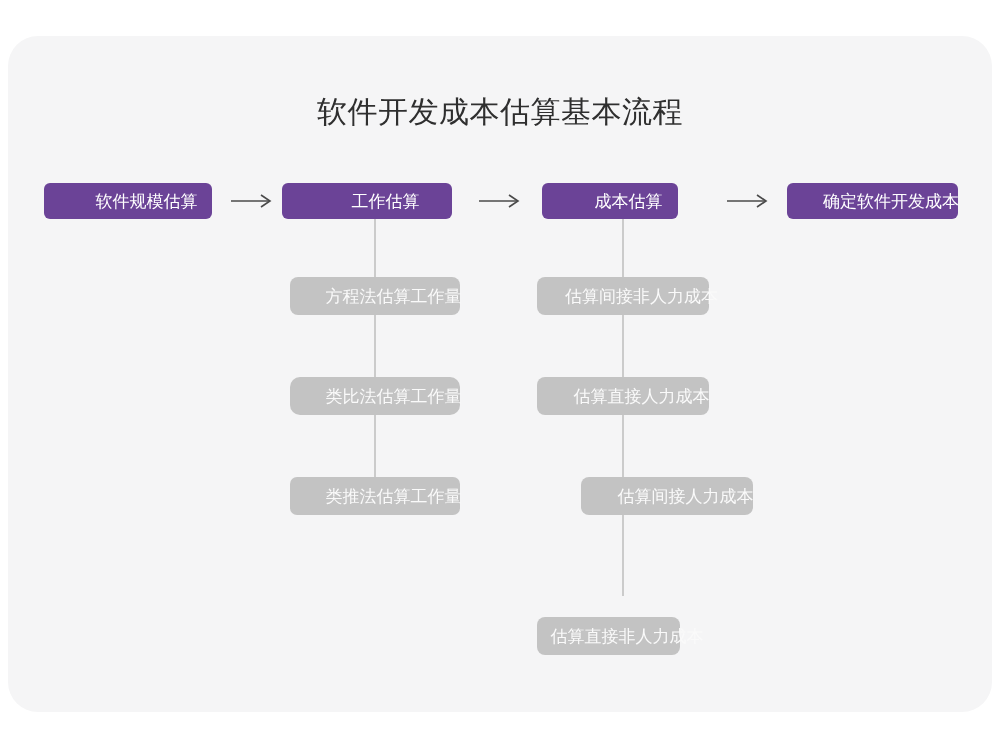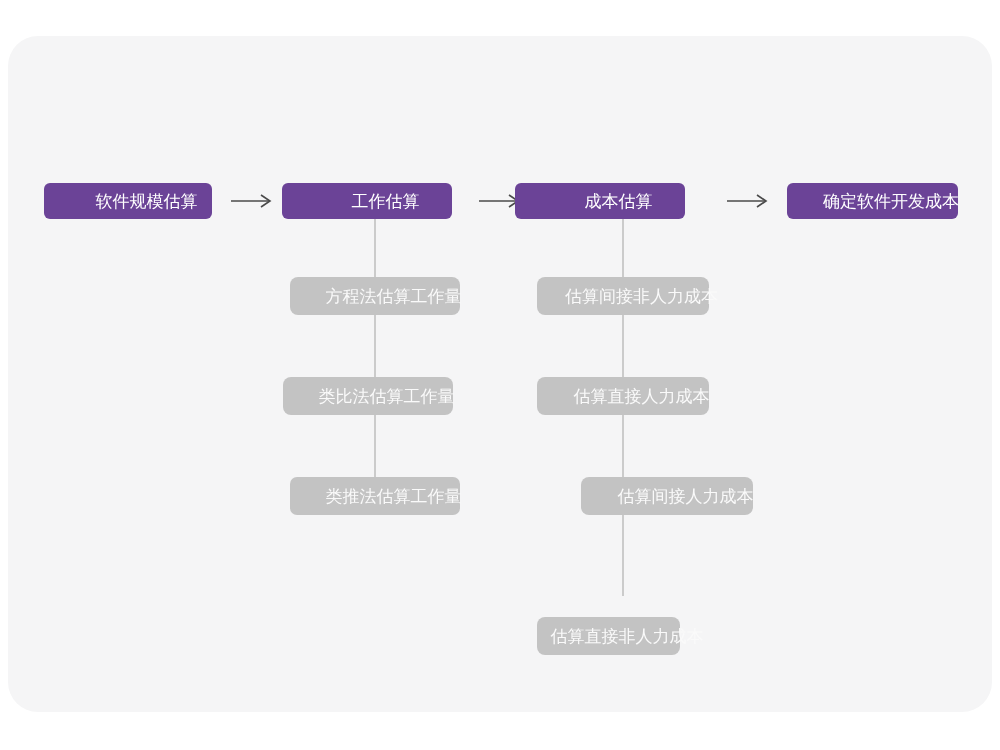--- a/index.html
+++ b/index.html
@@ -73,20 +73,21 @@
     z-index: 2;
   }
   .arrow svg { display: block; }
 </style>
 </head>
 <body>
 
 <div class="stage">
   <div class="card"></div>
 
+  <div class="diagram-title">软件开发成本估算基本流程</div>
 
   <div class="connector" style="left: 374px; top: 219px; height: 277px;"></div>
   <div class="connector" style="left: 622px; top: 219px; height: 377px;"></div>
 
   <div class="node primary" style="left: 44px; width: 168px;">软件规模估算</div>
 
   <div class="arrow" style="left: 229px;">
     <svg width="44" height="16" viewBox="0 0 44 16">
       <line x1="2" y1="8" x2="40" y2="8" stroke="#4a4a4a" stroke-width="1.6"></line>
       <polyline points="32,2 41,8 32,14" fill="none" stroke="#4a4a4a" stroke-width="1.6"></polyline>
@@ -95,32 +96,32 @@
 
   <div class="node primary" style="left: 282px; width: 170px;">工作估算</div>
 
   <div class="arrow" style="left: 477px;">
     <svg width="44" height="16" viewBox="0 0 44 16">
       <line x1="2" y1="8" x2="40" y2="8" stroke="#4a4a4a" stroke-width="1.6"></line>
       <polyline points="32,2 41,8 32,14" fill="none" stroke="#4a4a4a" stroke-width="1.6"></polyline>
     </svg>
   </div>
 
-  <div class="node primary" style="left: 515px; width: 170px;">成本估算</div>
+  <div class="node primary" style="left: 542px; width: 136px;">成本估算</div>
 
   <div class="arrow" style="left: 725px;">
     <svg width="44" height="16" viewBox="0 0 44 16">
       <line x1="2" y1="8" x2="40" y2="8" stroke="#4a4a4a" stroke-width="1.6"></line>
       <polyline points="32,2 41,8 32,14" fill="none" stroke="#4a4a4a" stroke-width="1.6"></polyline>
     </svg>
   </div>
 
   <div class="node primary" style="left: 787px; width: 171px;">确定软件开发成本</div>
 
   <div class="node secondary" style="left: 290px; top: 277px; width: 170px;">方程法估算工作量</div>
-  <div class="node secondary" style="left: 283px; top: 377px; width: 170px;">类比法估算工作量</div>
+  <div class="node secondary" style="left: 290px; top: 377px; width: 170px; border-radius: 10px;">类比法估算工作量</div>
   <div class="node secondary" style="left: 290px; top: 477px; width: 170px; border-radius: 7px;">类推法估算工作量</div>
 
   <div class="node secondary" style="left: 537px; top: 277px; width: 172px;">估算间接非人力成本</div>
   <div class="node secondary" style="left: 537px; top: 377px; width: 172px;">估算直接人力成本</div>
   <div class="node secondary" style="left: 537px; top: 477px; width: 172px; margin-left: 44px;">估算间接人力成本</div>
   <div class="node secondary" style="left: 537px; top: 577px; width: 143px; margin-top: 40px;">估算直接非人力成本</div>
 </div>
 
 </body></html>

